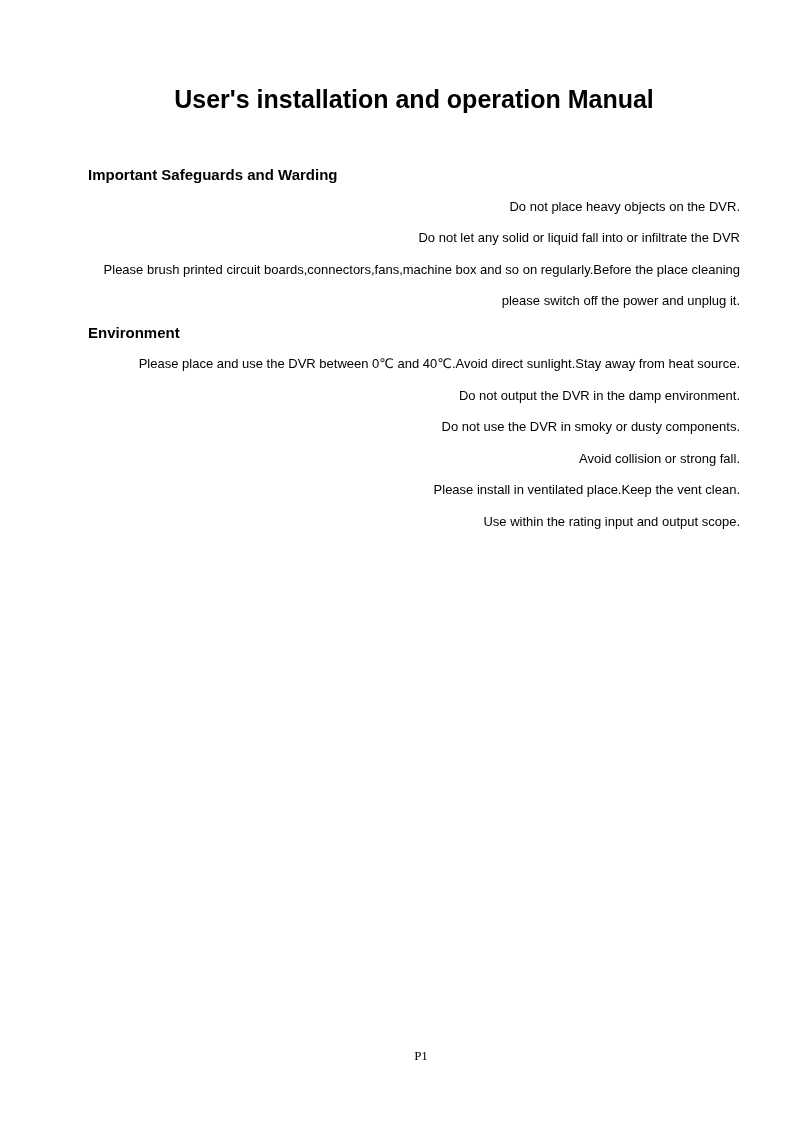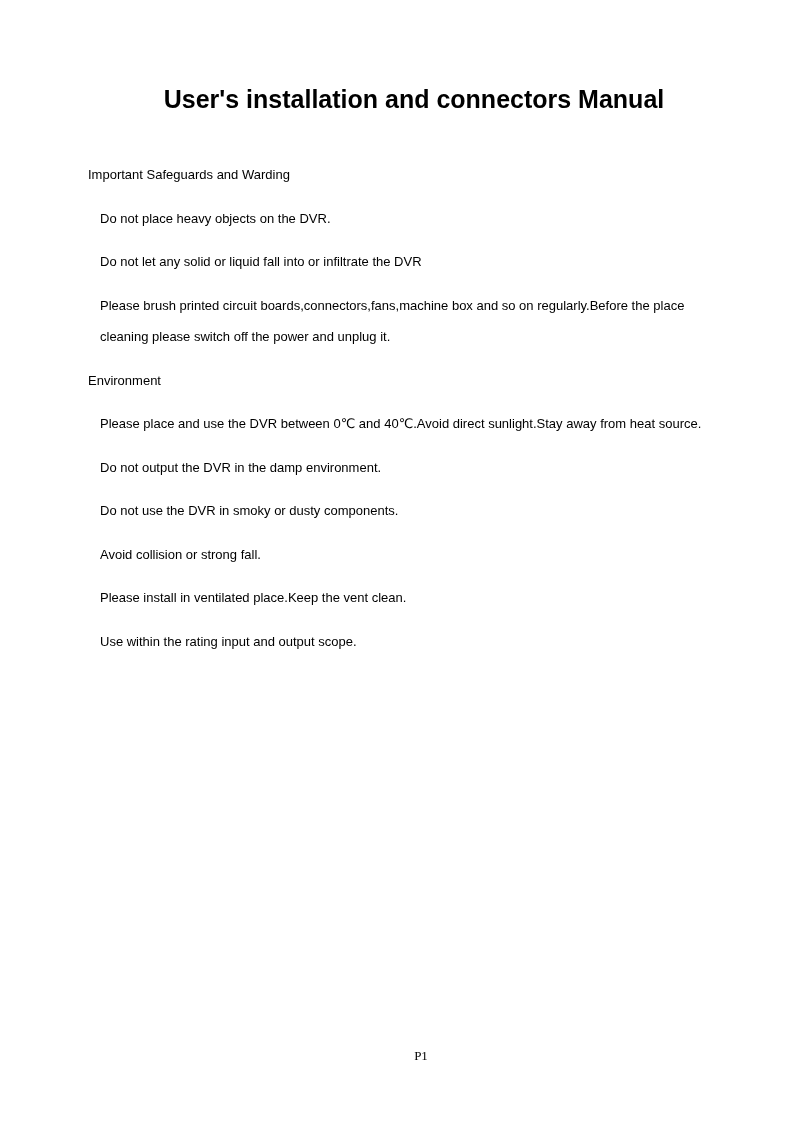--- a/index.html
+++ b/index.html
@@ -29,50 +29,51 @@
     margin: 0 0 44px 0;
     text-align: center;
     font-size: 25px;
     font-weight: bold;
     line-height: 32px;
     letter-spacing: 0px;
     color: #000000;
   }
   .section-heading {
     margin: 0;
-    font-size: 13px;
-    font-weight: normal;
+    font-size: 15px;
+    font-weight: bold;
     line-height: 31.5px;
     color: #000000;
   }
   .body-paragraph {
-    margin: 12px;
+    margin: 0;
     font-size: 13px;
     line-height: 31.5px;
     color: #000000;
+    text-align: right;
   }
   .page-number {
     position: absolute;
     top: 1048px;
     left: 0;
     width: 802px;
     margin-left: 20px;
     text-align: center;
     font-family: "Liberation Serif", "DejaVu Serif", serif;
     font-size: 13px;
     color: #000000;
   }
 </style>
 </head>
 <body>
 
 <div class="page">
   <div class="content">
 
-    <h1 class="doc-title">User's installation and connectors Manual</h1>
+    <h1 class="doc-title">User's installation and operation Manual</h1>
 
     <section>
       <h2 class="section-heading">Important Safeguards and Warding</h2>
       <p class="body-paragraph">Do not place heavy objects on the DVR.</p>
       <p class="body-paragraph">Do not let any solid or liquid fall into or infiltrate the DVR</p>
       <p class="body-paragraph">Please brush printed circuit boards,connectors,fans,machine box and so on regularly.Before the place cleaning please switch off the power and unplug it.</p>
     </section>
 
     <section>
       <h2 class="section-heading">Environment</h2>

